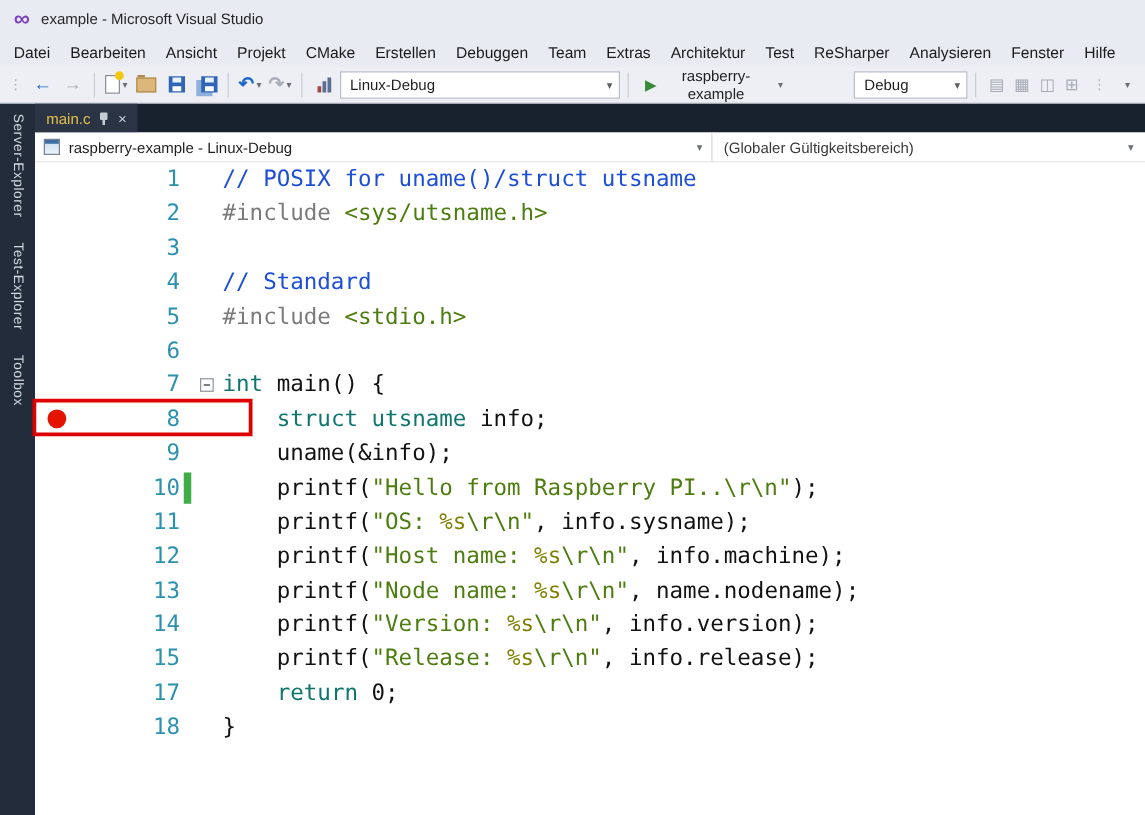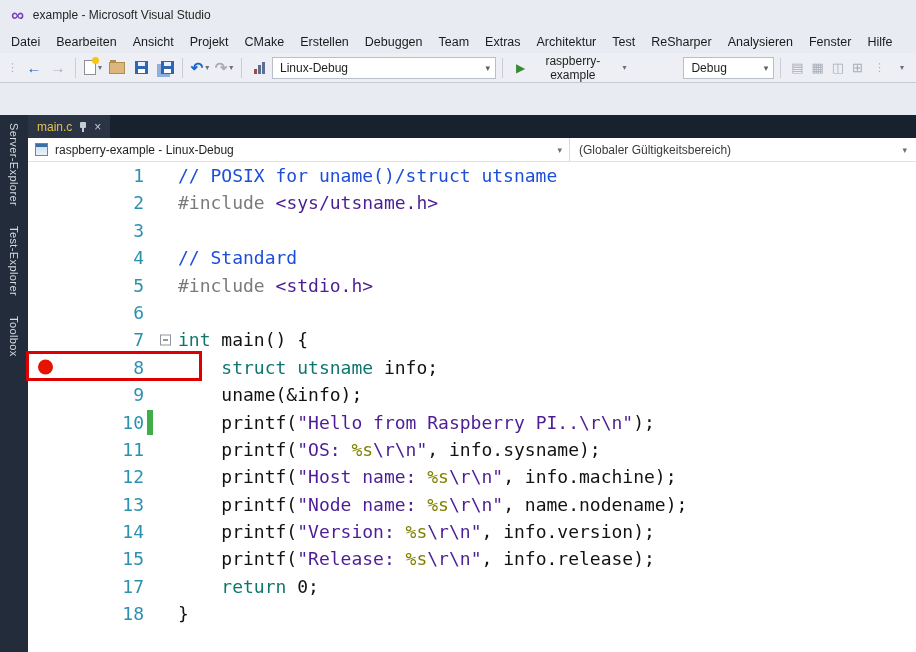--- a/index.html
+++ b/index.html
@@ -48,21 +48,21 @@
   .icon-newfile::after{content:'';position:absolute;right:-4px;top:-4px;width:7px;height:7px;background:#F2C811;border-radius:50%;}
   .icon-open{width:14px;height:10px;background:#DCB67A;border:1px solid #B08D4F;position:relative;display:inline-block;}
   .icon-open::before{content:'';position:absolute;top:-3px;left:0;width:6px;height:2px;background:#B08D4F;}
   .icon-bars{display:inline-flex;align-items:flex-end;gap:1px;}
   .icon-bars i{display:block;width:3px;background:#5C6E91;}
   .icon-bars i:nth-child(1){height:5px;background:#9C4A4A;}
   .icon-bars i:nth-child(2){height:9px;}
   .icon-bars i:nth-child(3){height:12px;}
 
   
-  .main{flex:1;display:flex;min-height:0;margin-top:32px;}
+  .main{flex:1;display:flex;min-height:0;}
   .side-strip{width:28px;flex:none;background:#222C3B;display:flex;flex-direction:column;
               align-items:center;padding-top:8px;gap:20px;}
   .v-tab{writing-mode:vertical-rl;font-size:11px;color:#D5DAE2;letter-spacing:.4px;cursor:default;}
   .content{flex:1;display:flex;flex-direction:column;min-width:0;}
 
   
   .tabstrip{height:23px;flex:none;background:#18212E;display:flex;align-items:stretch;}
   .doc-tab{display:flex;align-items:center;gap:7px;padding:0 9px;background:#2A3445;
            font-size:12px;color:#E3C14A;}
   .pin{position:relative;width:8px;height:12px;display:inline-block;}
@@ -91,21 +91,21 @@
   .ln{width:84px;flex:none;text-align:right;color:#2B91AF;}
   .track{width:10px;flex:none;position:relative;}
   .chg{position:absolute;left:3px;top:1px;bottom:1px;width:6px;background:#3FAE49;}
   .foldcol{width:24px;flex:none;position:relative;}
   .foldbox{position:absolute;left:6px;top:50%;transform:translateY(-50%);width:11px;height:11px;
            border:1px solid #9096A1;background:#fff;box-sizing:border-box;}
   .foldbox::before{content:'';position:absolute;left:2px;top:4px;width:5px;height:1px;background:#333;}
   .code{white-space:pre;color:#121212;}
   .tk-c{color:#1d4ed8;}
   .tk-p{color:#7A7A7A;}
-  .tk-s{color:#4c1d95;}
+  .tk-s{color:#4d7c0f;}
   .tk-k{color:#0f766e;}
   .tk-t{color:#0f766e;}
   .tk-f{color:#808000;}
   .tk-d{color:#121212;}
   .red-annotation{position:absolute;left:-2px;top:189px;width:170px;height:24px;
                   border:3px solid #DE0000;z-index:5;pointer-events:none;}
 </style>
 </head>
 <body>
 

